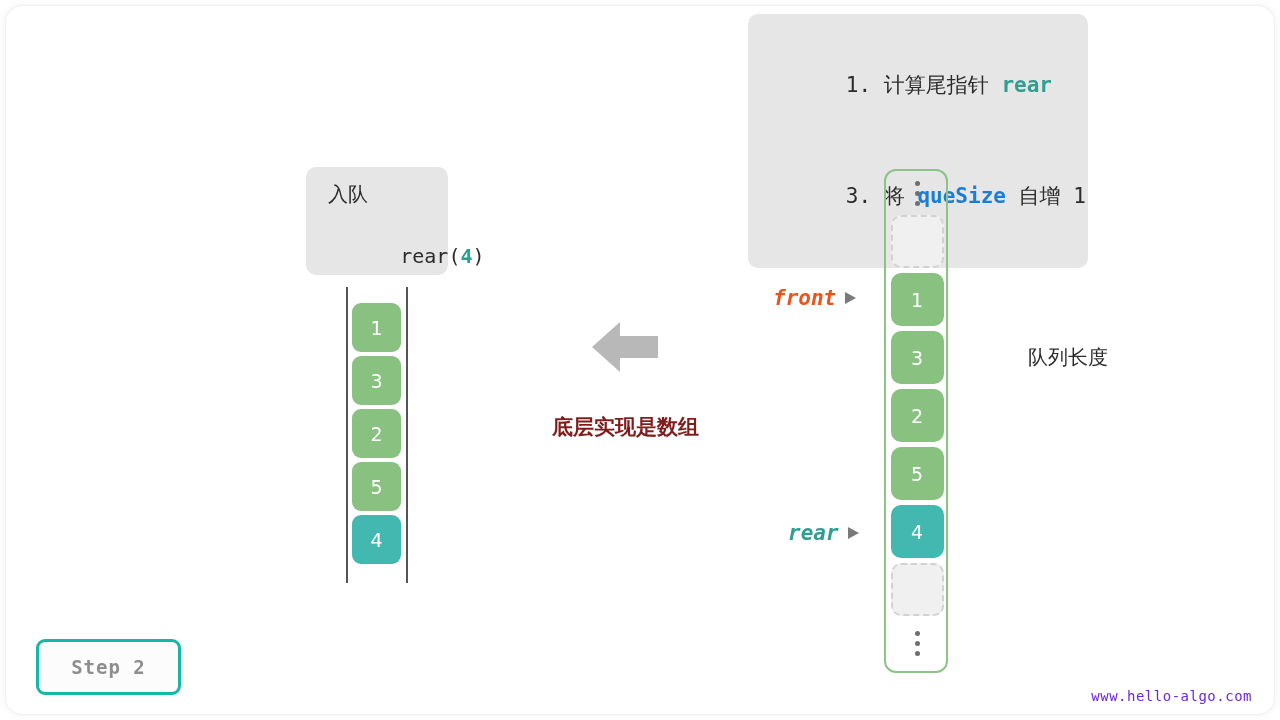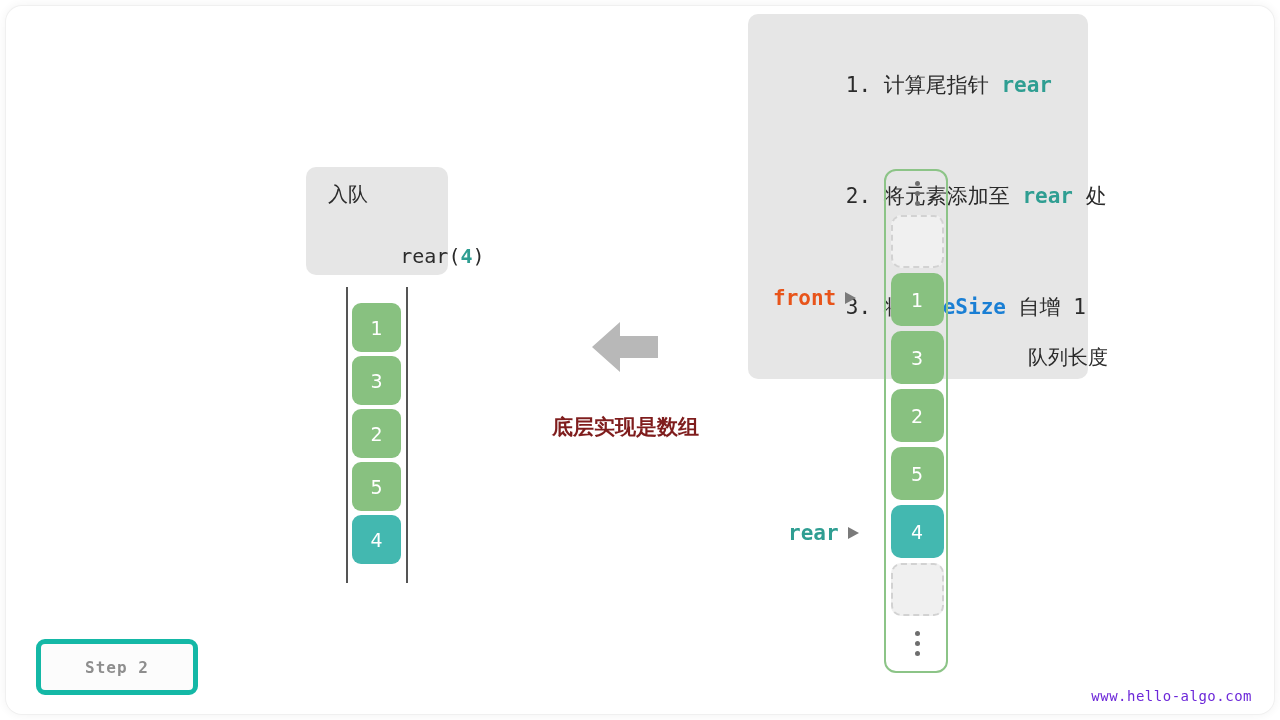--- a/index.html
+++ b/index.html
@@ -162,20 +162,21 @@
 
   
   .ptr {
     position: absolute;
     display: flex;
     align-items: center;
     gap: 9px;
     font-family: "DejaVu Sans Mono", monospace;
     font-size: 21px;
     font-weight: bold;
+    font-style: italic;
   }
   .ptr .arrowhead {
     width: 0; height: 0;
     border-top: 6px solid transparent;
     border-bottom: 6px solid transparent;
     border-left: 11px solid #7a7a7a;
   }
   #ptr-front { left: 773px; top: 286px; color: #e8541a; }
   #ptr-rear  { left: 788px; top: 521px; color: #2f9e92; }
 
@@ -195,29 +196,29 @@
     font-size: 21px;
     line-height: 36px;
     white-space: pre;
     color: #2b2b2b;
   }
 
   
   #step-badge {
     position: absolute;
     left: 36px; top: 639px;
-    width: 162px; height: 56px;
-    border: 5px solid #14b8a6;
+    width: 145px; height: 56px;
+    border: 3px solid #14b8a6;
     border-radius: 9px;
     background: #fcfcfc;
     display: flex;
     align-items: center;
     justify-content: center;
     font-family: "DejaVu Sans Mono", monospace;
-    font-size: 16px;
+    font-size: 19px;
     font-weight: bold;
     color: #8e8e8e;
     letter-spacing: 1px;
     box-sizing: border-box;
   }
 
   
   #watermark {
     position: absolute;
     right: 28px; bottom: 16px;
@@ -229,23 +230,20 @@
 </style>
 </head>
 <body>
 
 <div id="canvas">
   <div id="panel"></div>
 
   <div id="instruction-box">
     <div class="instr-line">
       <span>1. 计算尾指针 </span><span class="tok-teal">rear</span><span></span>
-    </div>
-    <div class="instr-line">
-      <span>2. 将元素添加至 </span><span class="tok-teal">rear</span><span> 处</span>
     </div>
     <div class="instr-line">
       <span>3. 将 </span><span class="tok-blue">queSize</span><span> 自增 1</span>
     </div>
   </div>
 
   <div id="push-box">
     <div class="ln">入队</div>
     <div class="ln">
       <span>rear(</span><span class="tok-teal">4</span><span>)</span>

